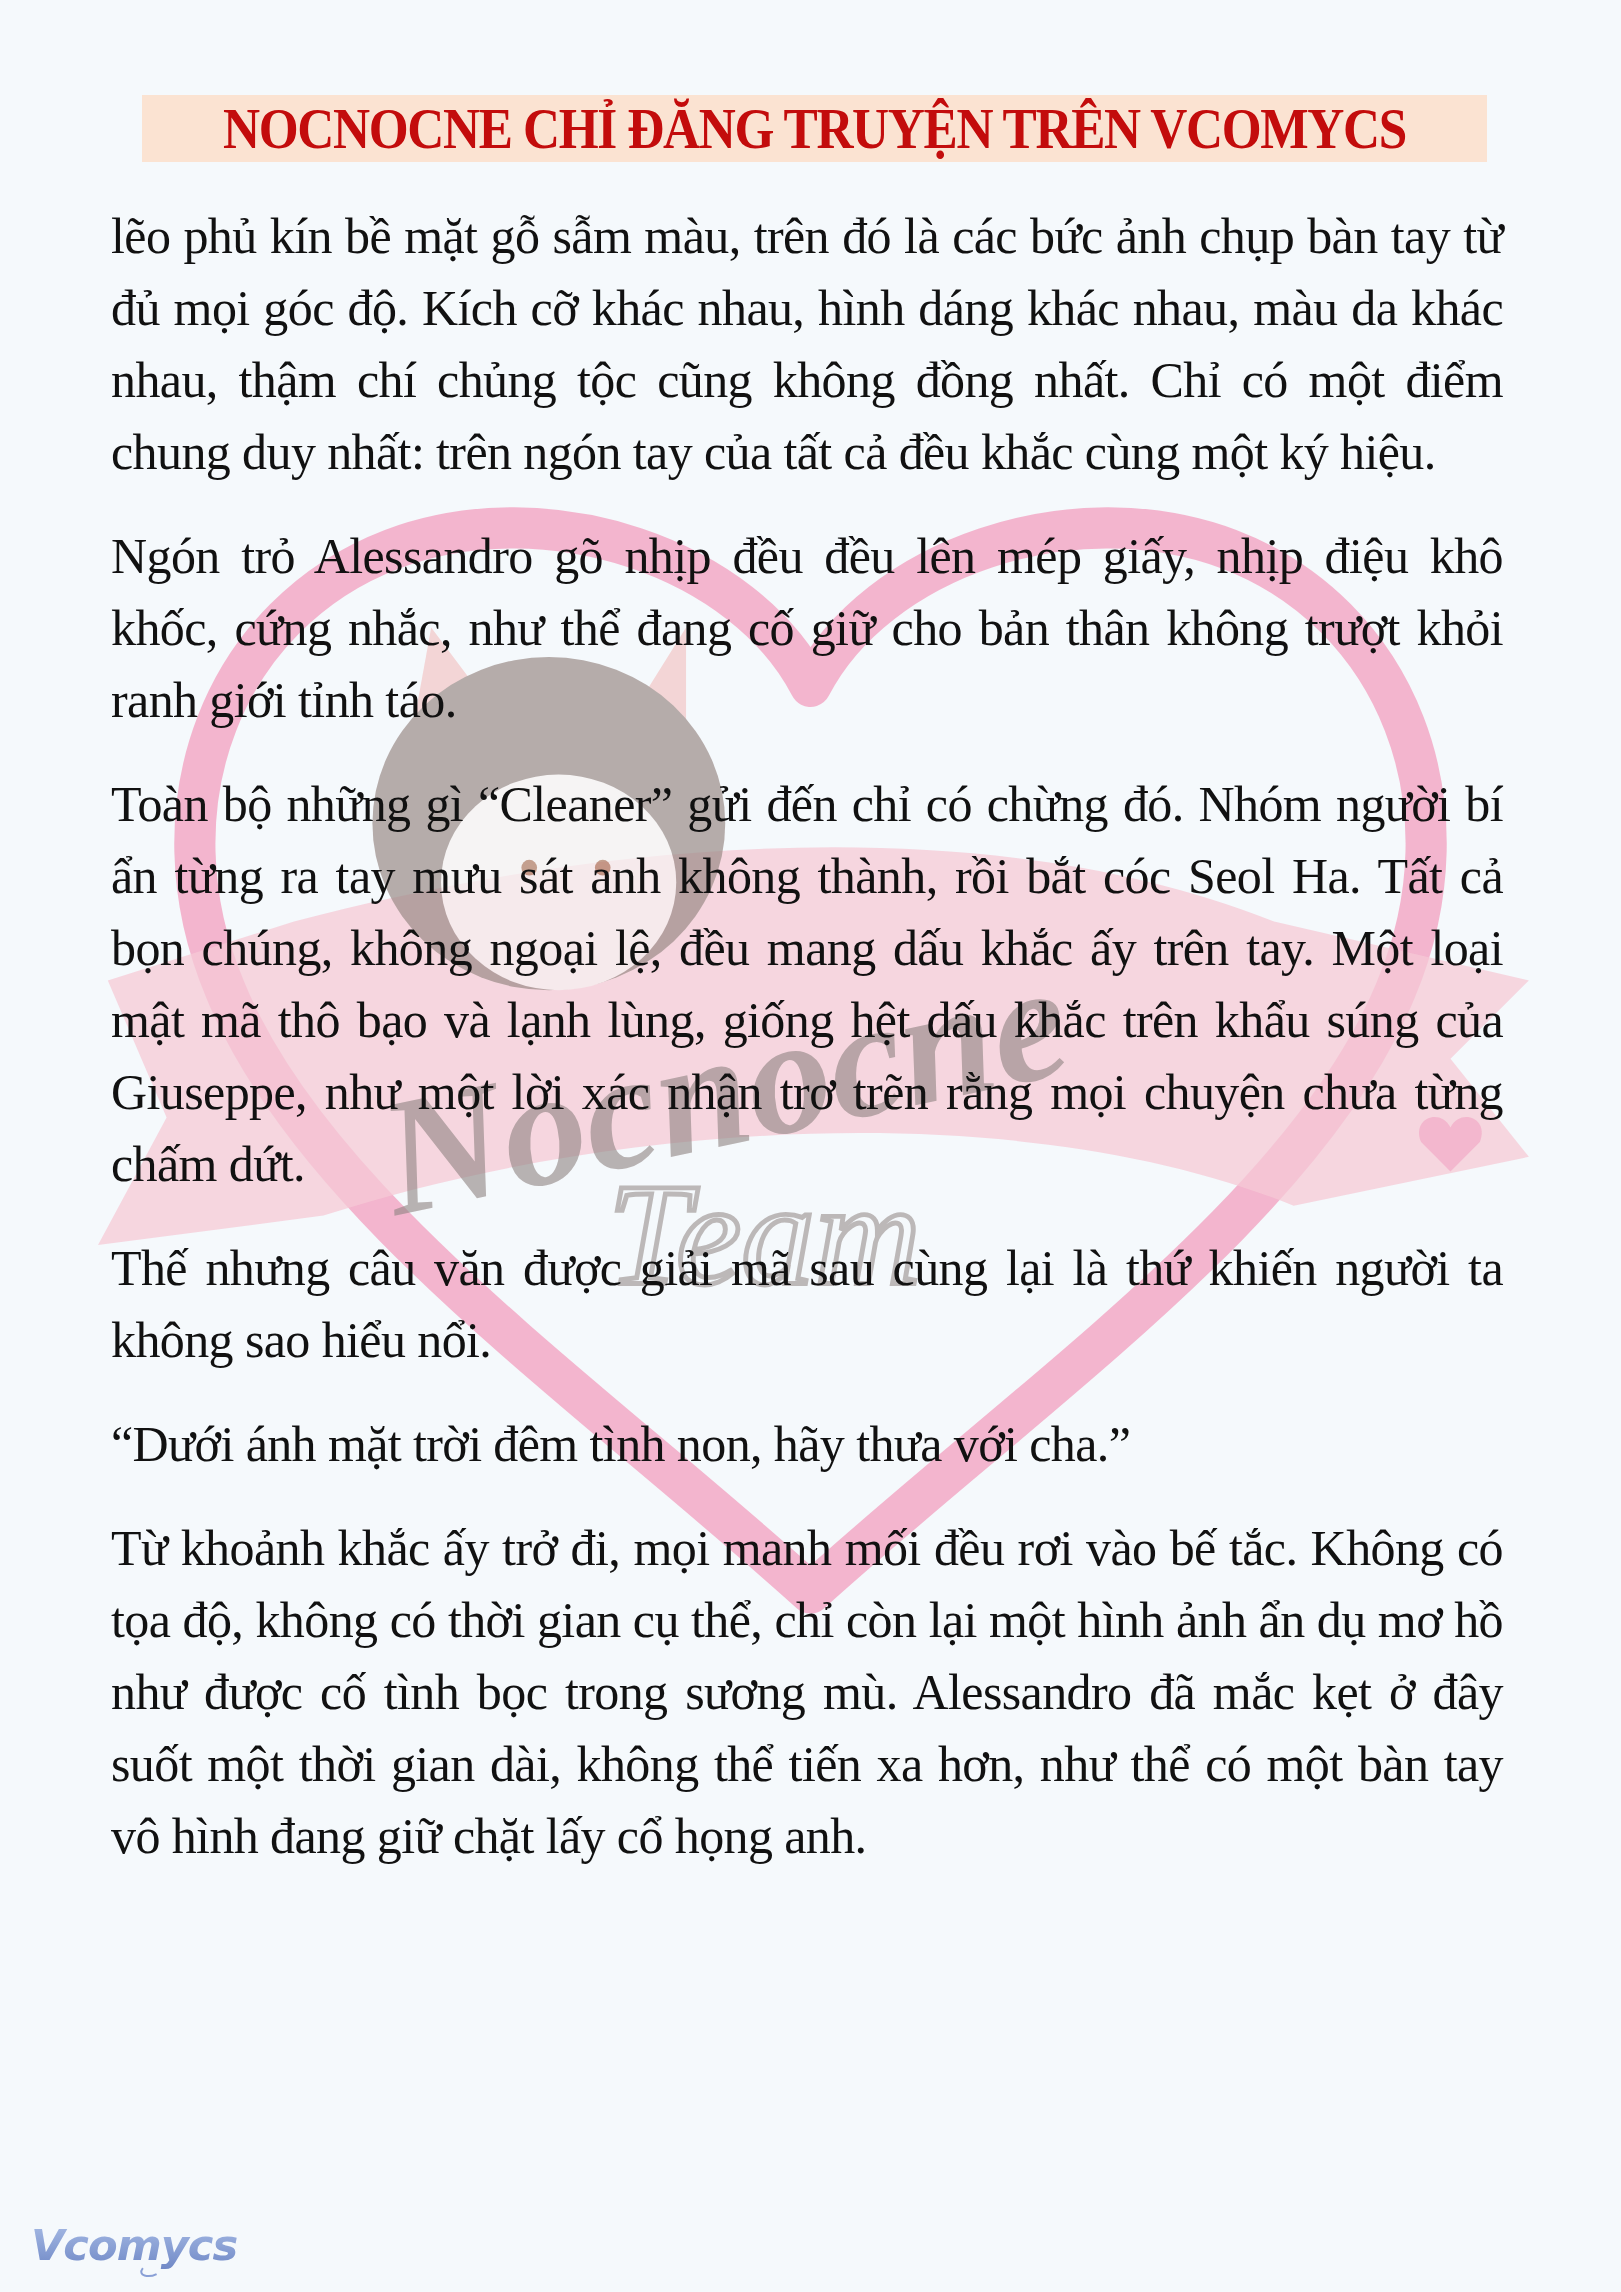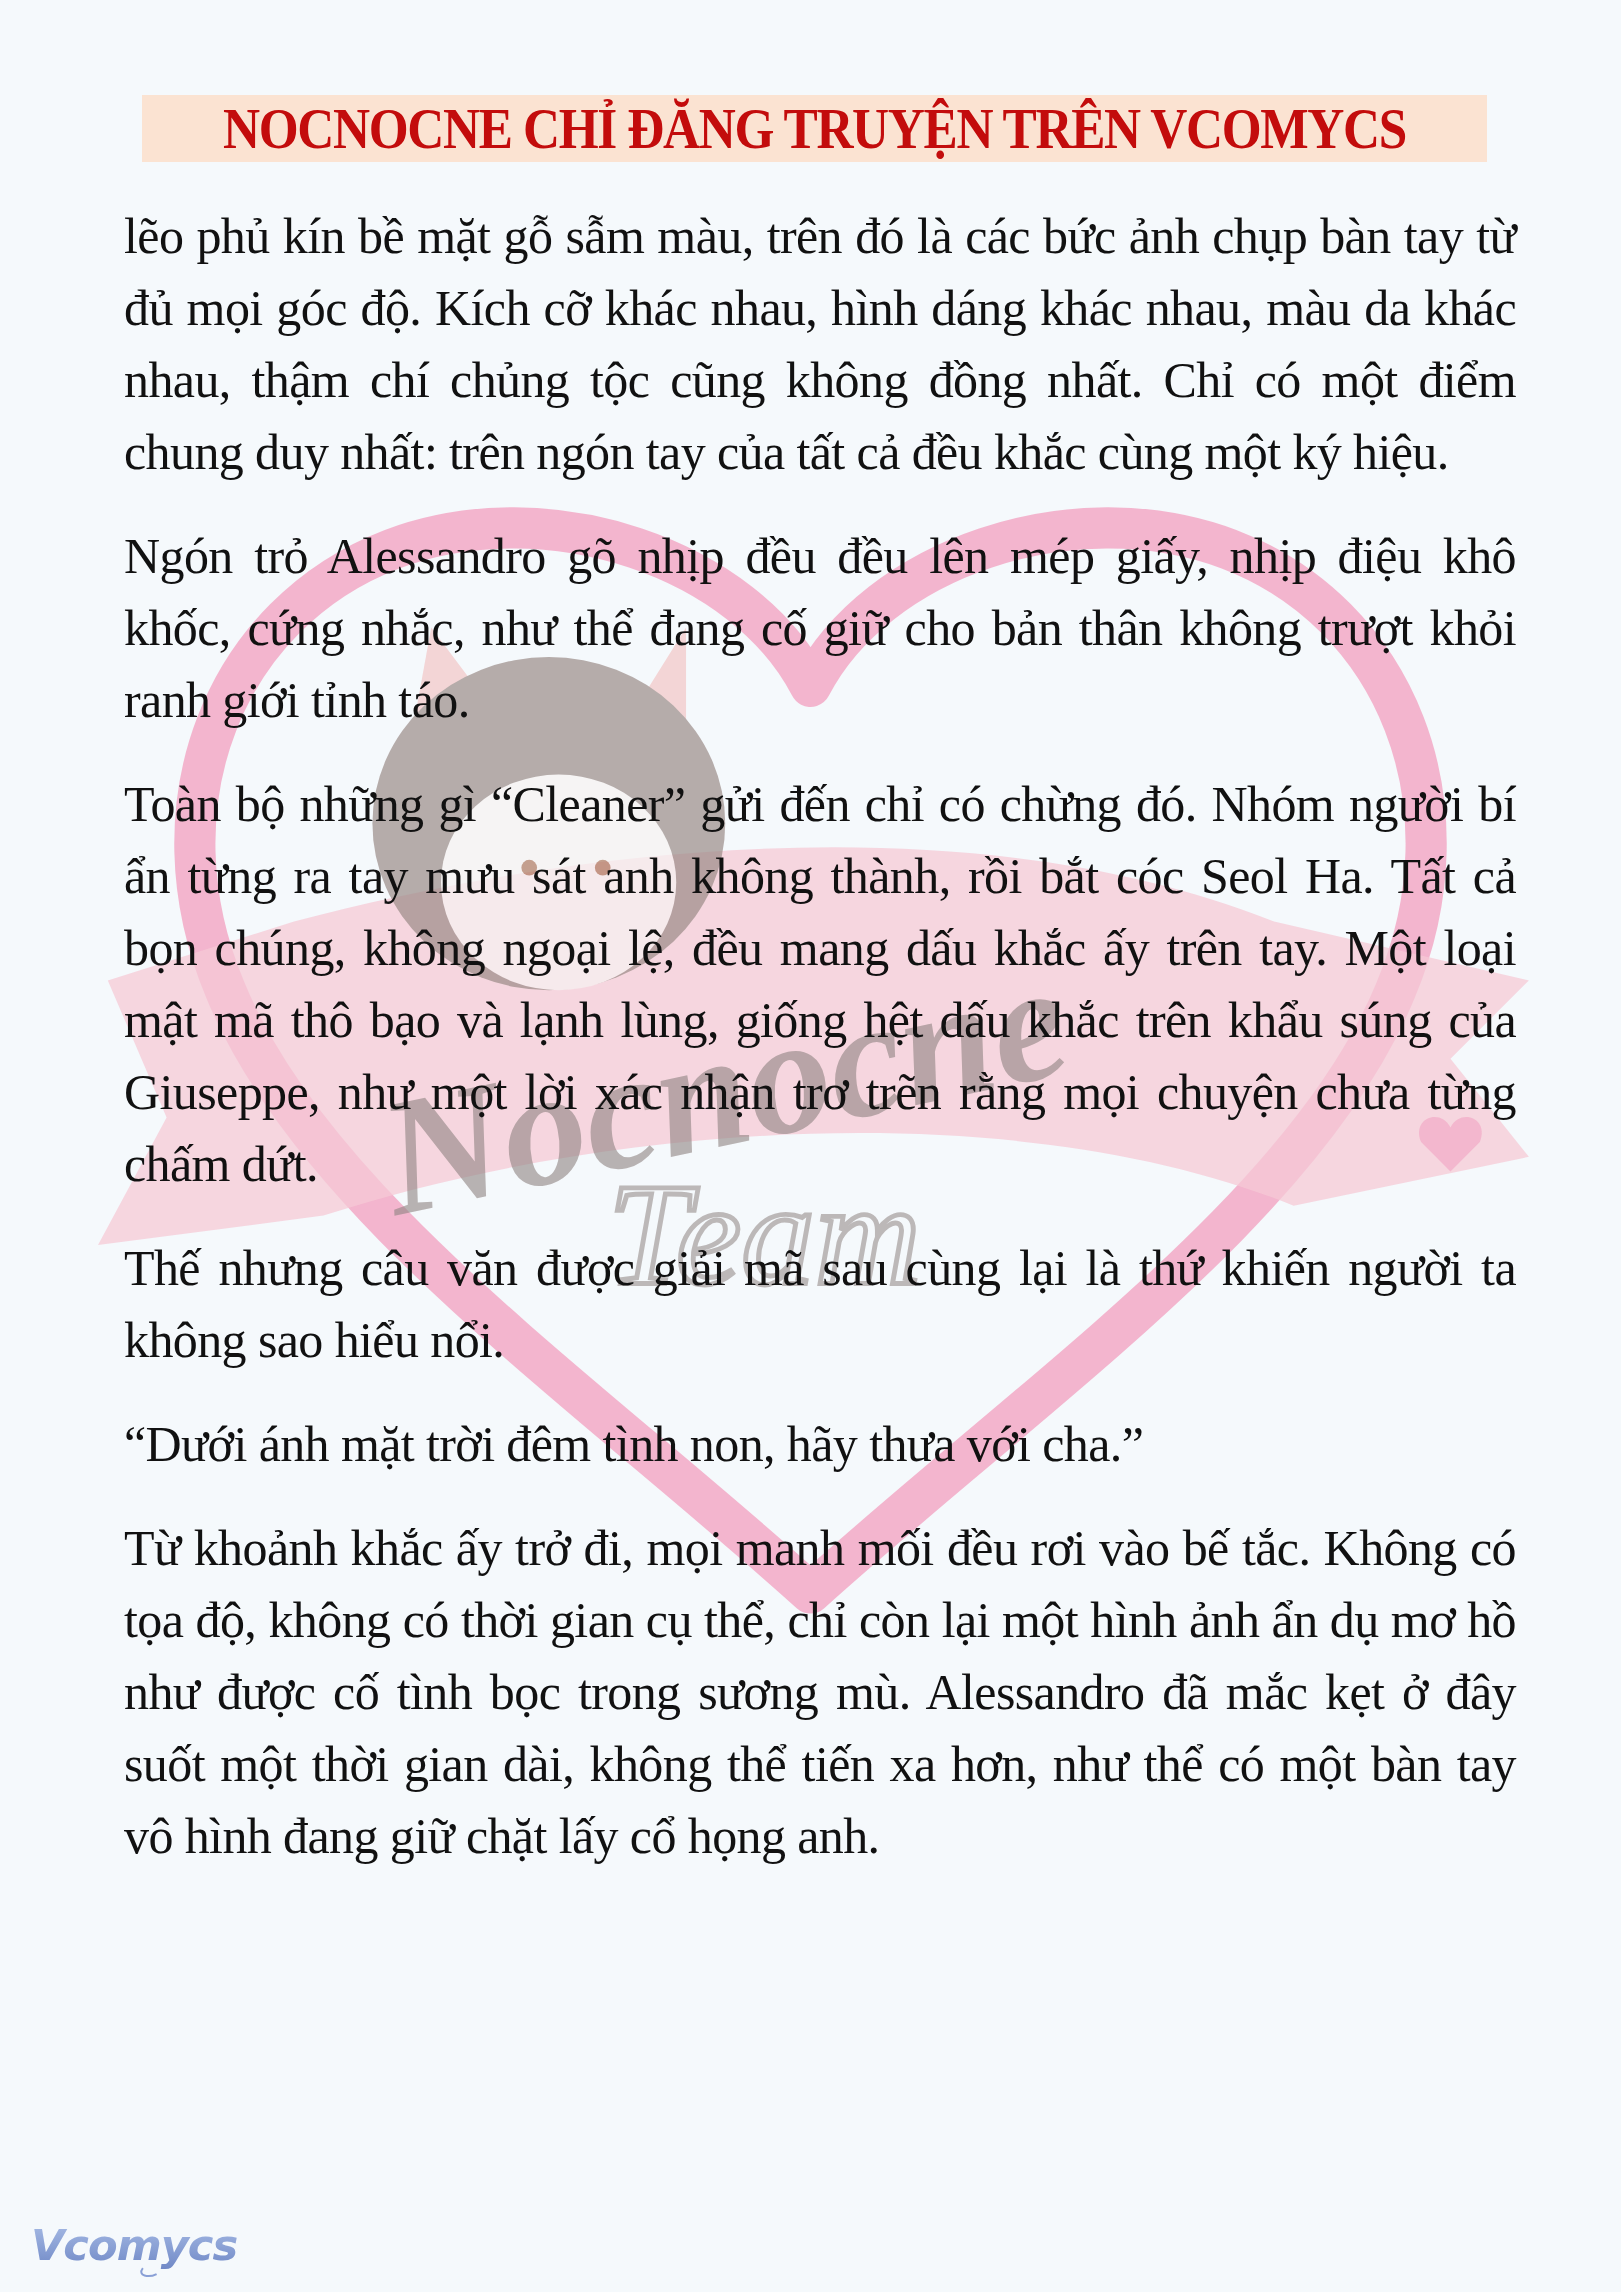--- a/index.html
+++ b/index.html
@@ -29,21 +29,21 @@
       font-family: "Liberation Serif", "DejaVu Serif", serif;
       font-weight: bold;
       font-size: 57px;
       letter-spacing: -1.5px;
       transform: scaleX(0.9);
       transform-origin: center;
       white-space: nowrap;
     }
     .content {
       position: absolute;
-      left: 124px; top: 200px;
+      left: 111px; top: 200px;
       width: 1392px;
       color: #111111;
       font-size: 50px;
       line-height: 72px;
       text-align: justify;
       text-align-last: left;
     }
     .content p {
       margin: 0 0 32px 0;
       letter-spacing: -0.6px;

